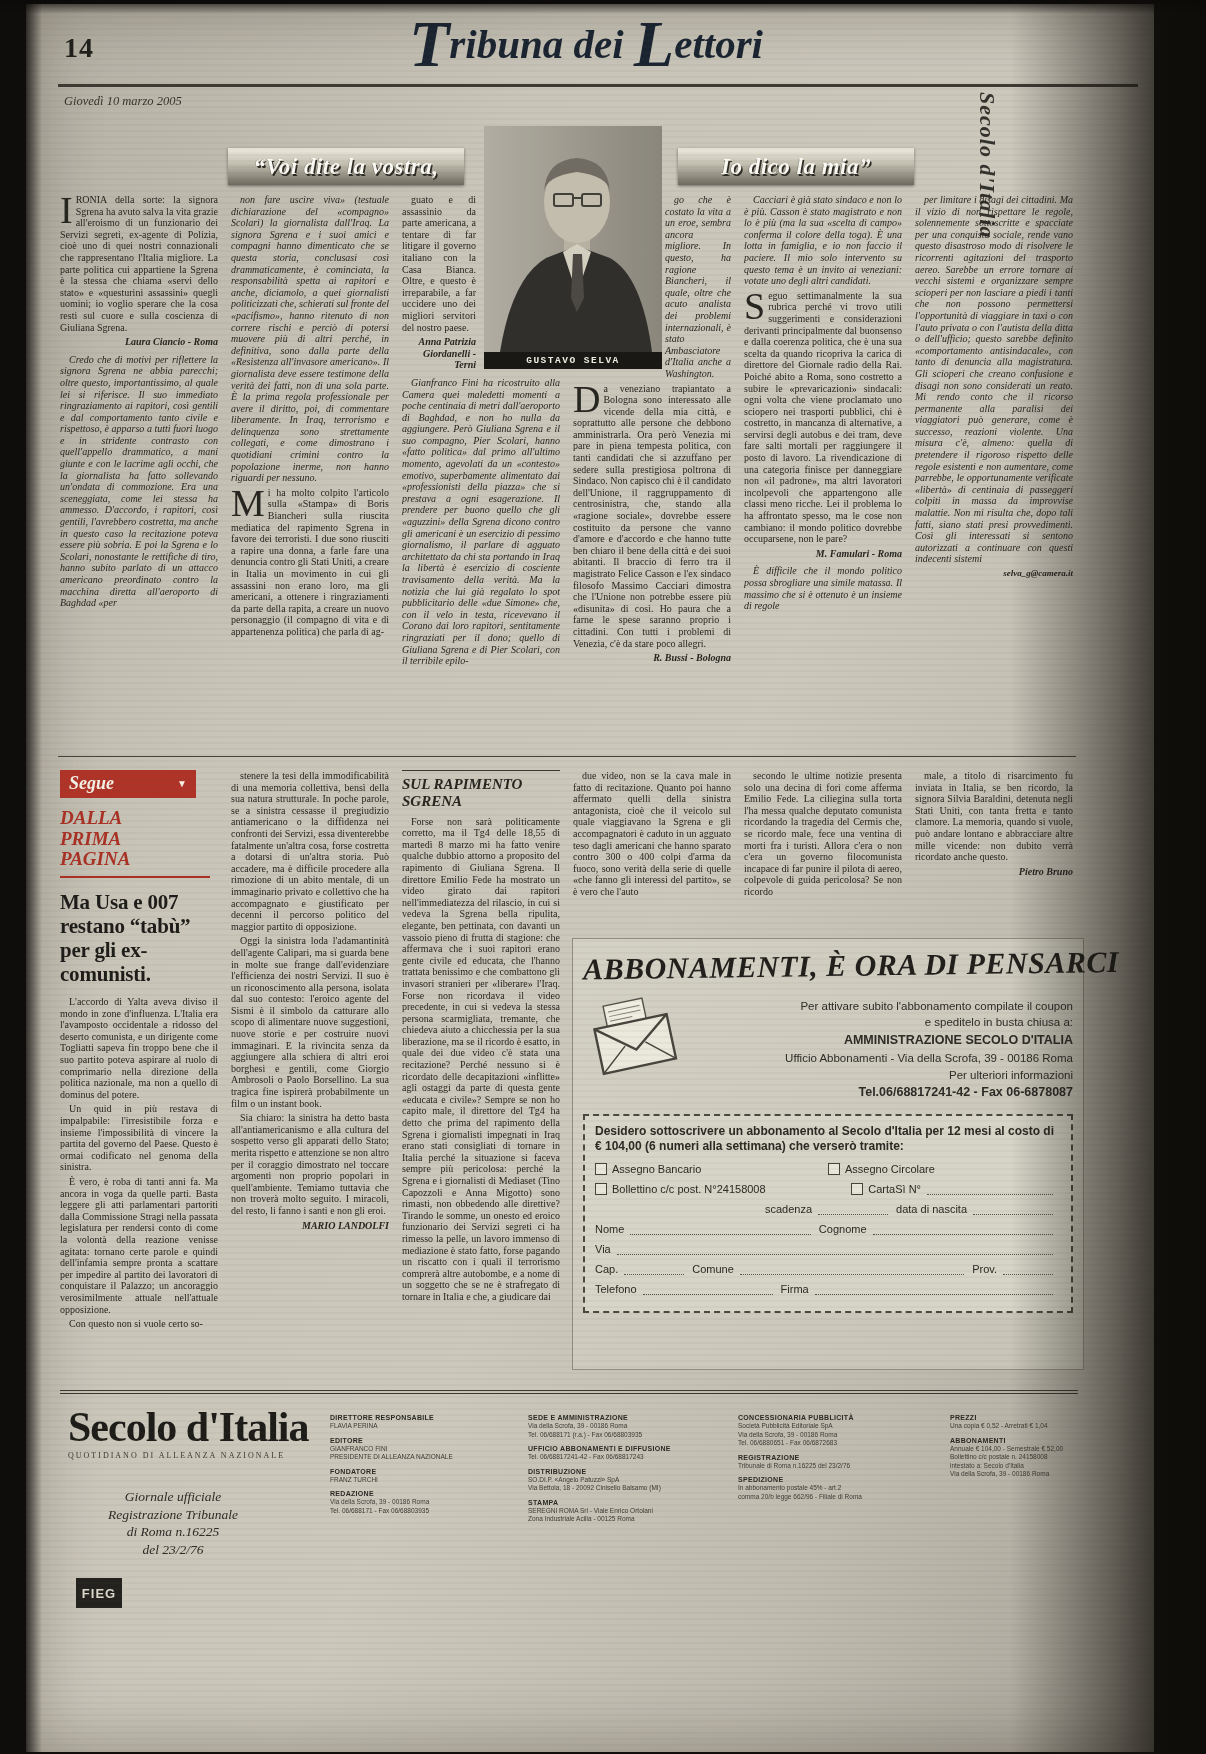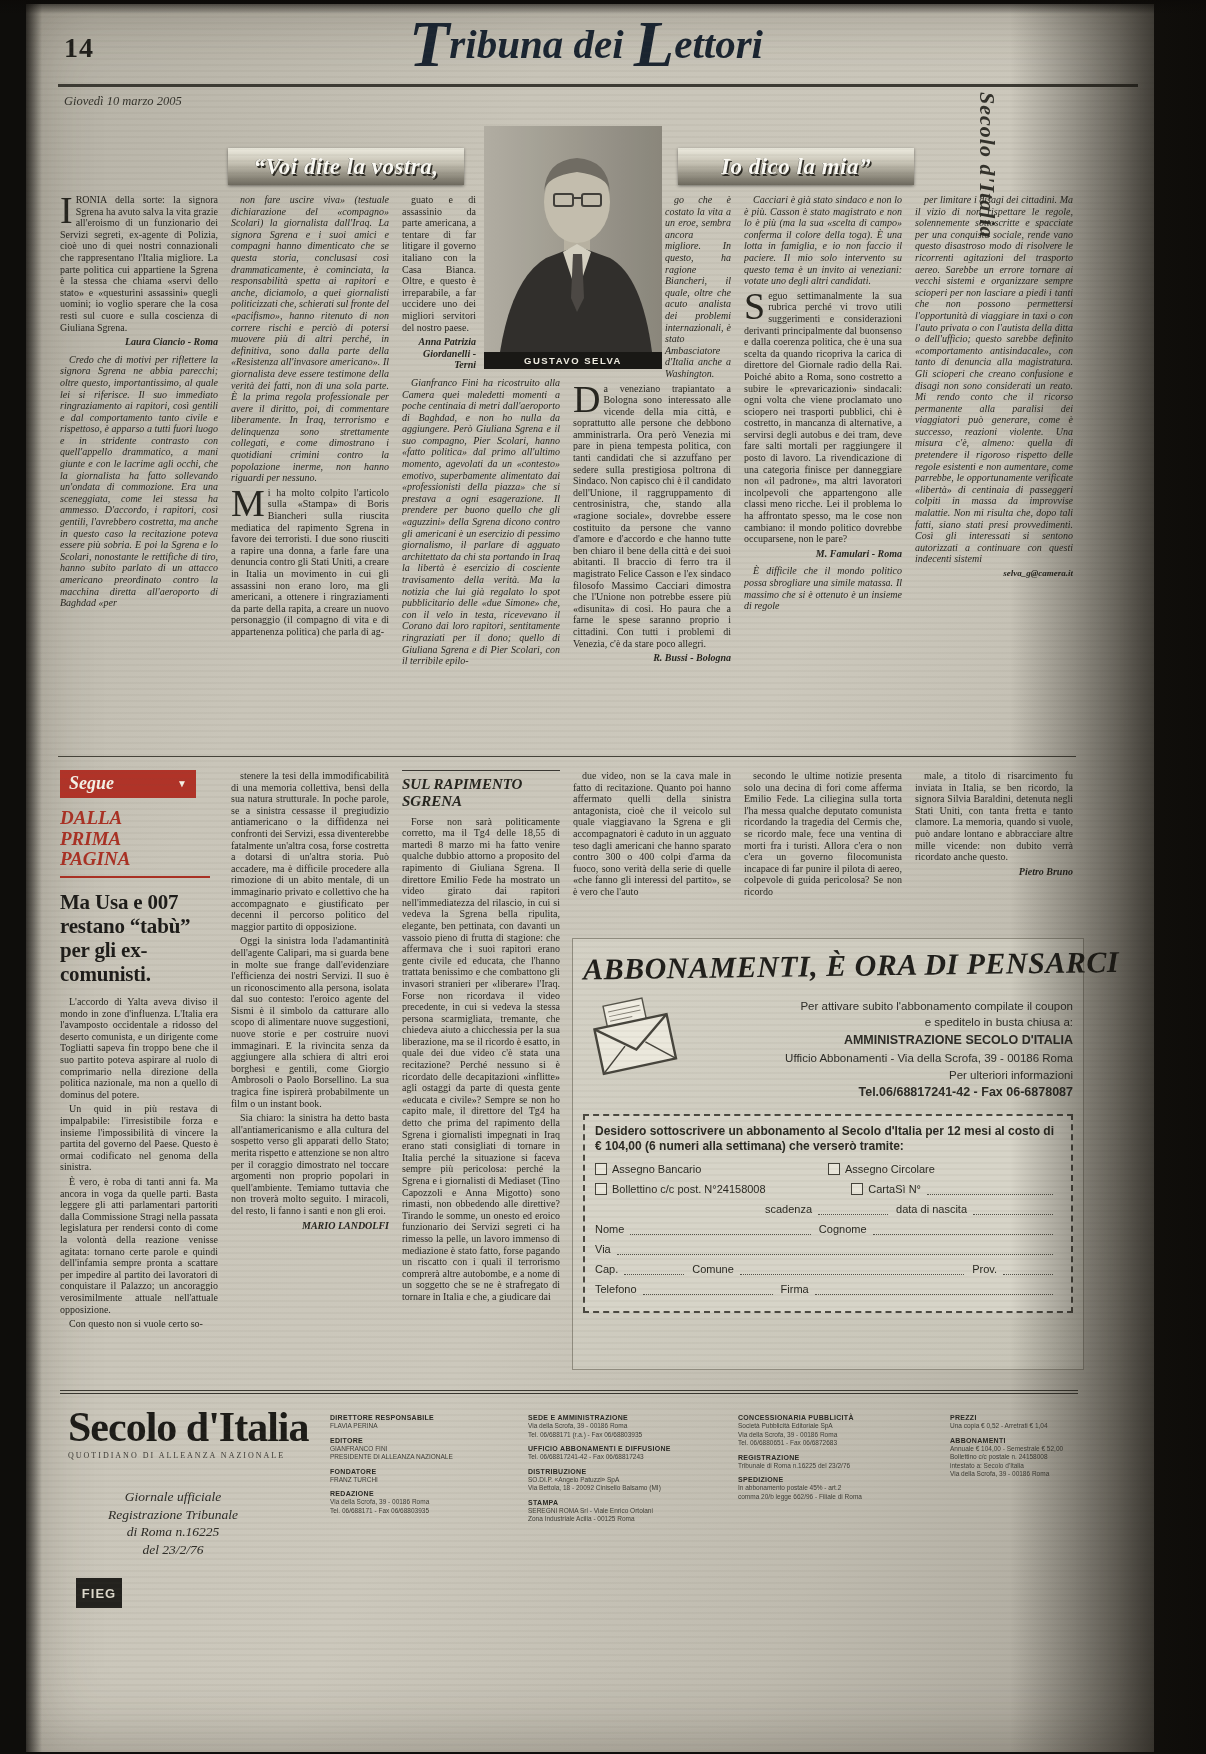--- a/index.html
+++ b/index.html
@@ -43,21 +43,21 @@
   p.p,p.pi,p.sig,p.eml{font-size:10px;line-height:11.6px;text-align:justify;margin:0 0 3px;
        text-indent:9px;hyphens:auto;}
   p.pi{font-style:italic;}
   p.hasdc{text-indent:0;}
   p.sig{text-align:right;font-weight:bold;font-style:italic;text-indent:0;margin:2px 0 6px;}
   p.eml{text-align:right;font-weight:bold;font-style:italic;font-size:9px;text-indent:0;}
   .dropcap{float:left;font-size:38px;line-height:30px;padding:1px 3px 0 0;}
 
   .photo{position:absolute;left:424px;top:-68px;width:178px;z-index:2;}
   .photo svg{display:block;width:178px;height:226px;filter:blur(.4px) contrast(.96);}
-  .pcap{height:17px;background:#191815;color:#efece1;font-family:Liberation Sans, sans-serif;
+  .pcap{height:17px;background:#191815;color:#efece1;font-family:Liberation Mono, monospace;
         font-size:9.5px;font-weight:bold;letter-spacing:1.5px;display:flex;align-items:center;justify-content:center;}
   .spR{float:right;width:84px;height:182px;}
   .spL{float:left;width:92px;height:182px;}
 
   .segue{background:#b03328;color:#f4f1e6;width:118px;padding:3px 9px 4px;display:flex;align-items:center;
         justify-content:space-between;font-style:italic;font-weight:bold;font-size:18px;}
   .tri{font-size:10px;font-style:normal;}
   .dalla{color:#a93124;font-weight:bold;font-style:italic;font-size:19px;line-height:1.08;margin:10px 0 0;}
   .dallarule{border-bottom:2px solid #a93124;width:150px;margin:6px 0 2px;}
   .headline{font-size:21px;font-weight:bold;line-height:1.15;margin:12px 0 10px;color:#1d1c19;letter-spacing:-.2px;}

